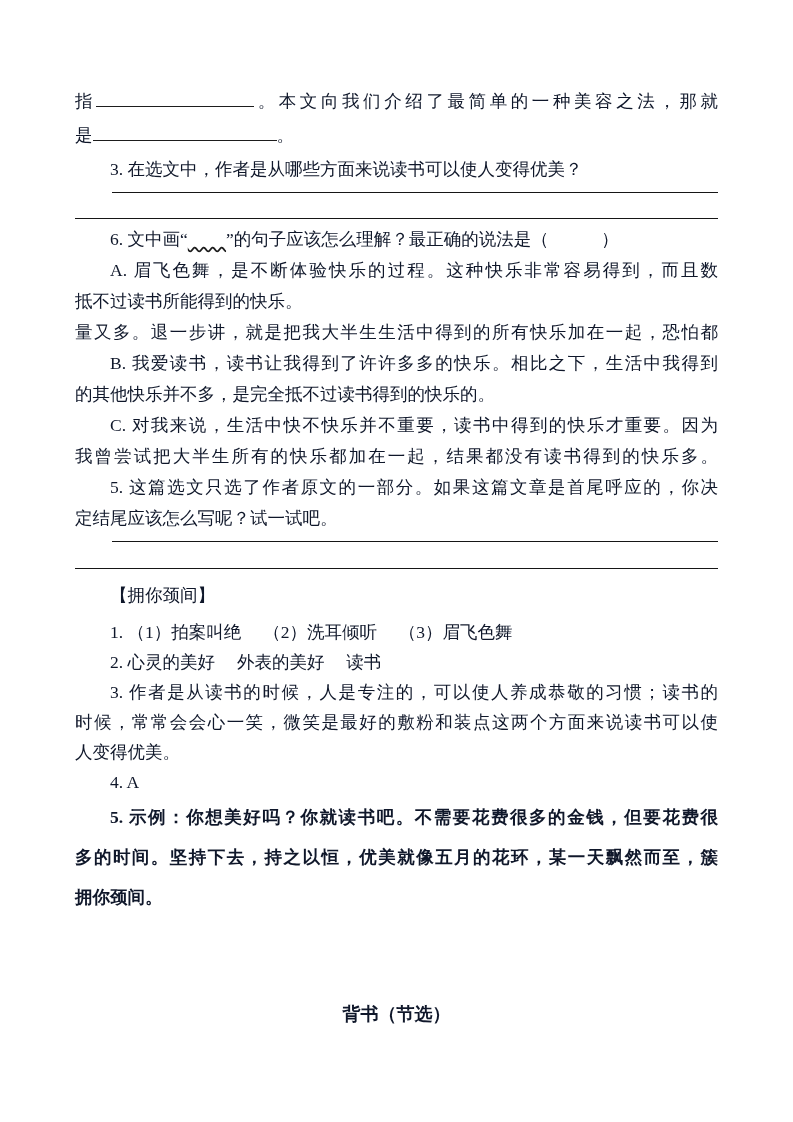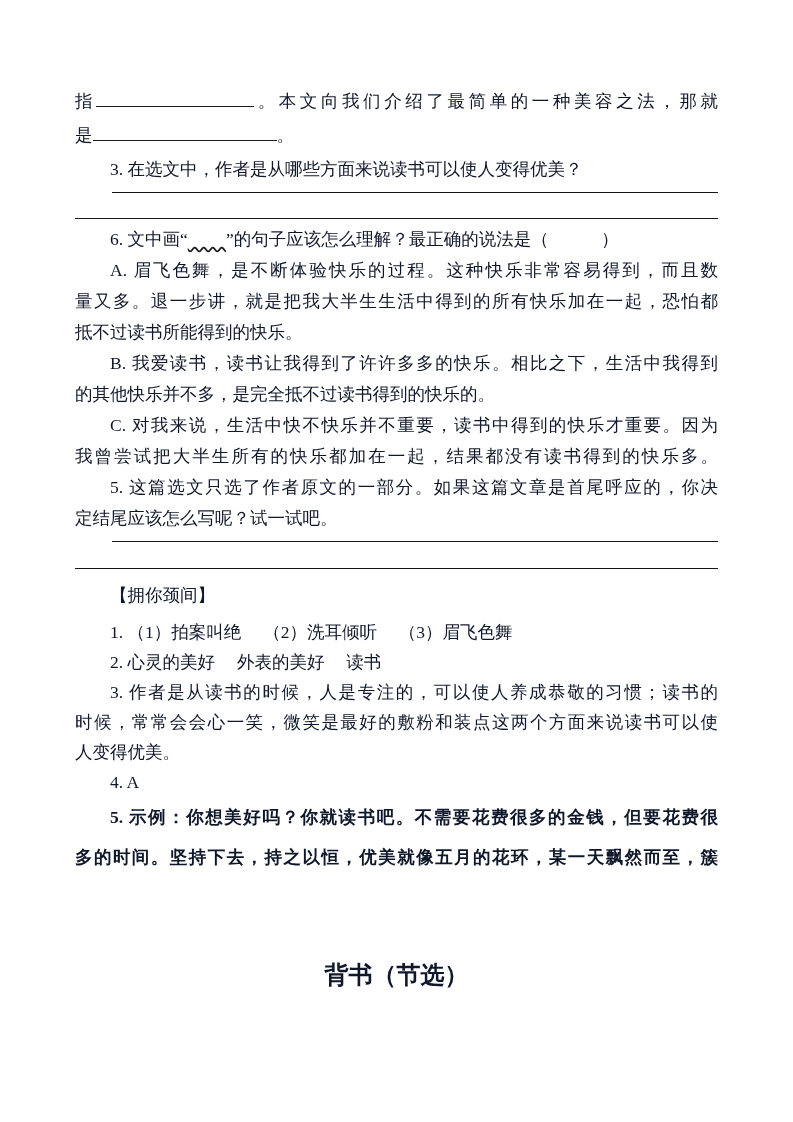--- a/index.html
+++ b/index.html
@@ -31,42 +31,42 @@
   .mt25{margin-top:25px;}
   .mt5{margin-top:5px;}
   .mt7{margin-top:7px;}
   .mt26{margin-top:26px;}
   .mt11{margin-top:11px;}
   .doc-footer-title{
     margin-top:82px;
     line-height:31px;
     text-align:center;
     font-weight:bold;
-    font-size:24px;
+    font-size:18px;
     font-family:"Liberation Sans","DejaVu Sans",sans-serif;
   }
 </style>
 </head>
 <body>
 
 <div class="page">
 
   <div class="ln s1 j"><span>指</span><span class="blank b158"></span><span>。本文向我们介绍了最简单的一种美容之法，那就</span></div>
   <div class="ln s1"><span>是</span><span class="blank b184"></span><span>。</span></div>
 
   <div class="ln s1 ind">3. 在选文中，作者是从哪些方面来说读书可以使人变得优美？</div>
 
   <div class="ansline ind37 mt6"></div>
   <div class="ansline mt25"></div>
 
   <div class="ln s2 ind mt5"><span>6. 文中画“</span><span class="wavy">&nbsp;&nbsp;&nbsp;&nbsp;&nbsp;&nbsp;</span><span>”的句子应该怎么理解？最正确的说法是（　　　）</span></div>
 
   <div class="ln s2 ind j">A. 眉飞色舞，是不断体验快乐的过程。这种快乐非常容易得到，而且数</div>
+  <div class="ln s2">抵不过读书所能得到的快乐。</div>
   <div class="ln s2 j">量又多。退一步讲，就是把我大半生生活中得到的所有快乐加在一起，恐怕都</div>
-  <div class="ln s2">抵不过读书所能得到的快乐。</div>
 
   <div class="ln s2 ind j">B. 我爱读书，读书让我得到了许许多多的快乐。相比之下，生活中我得到</div>
   <div class="ln s2">的其他快乐并不多，是完全抵不过读书得到的快乐的。</div>
 
   <div class="ln s2 ind j">C. 对我来说，生活中快不快乐并不重要，读书中得到的快乐才重要。因为</div>
   <div class="ln s2 j">我曾尝试把大半生所有的快乐都加在一起，结果都没有读书得到的快乐多。</div>
 
   <div class="ln s2 ind j">5. 这篇选文只选了作者原文的一部分。如果这篇文章是首尾呼应的，你决</div>
   <div class="ln s2">定结尾应该怎么写呢？试一试吧。</div>
 
@@ -75,16 +75,17 @@
 
   <div class="ln s3 ind mt11">【拥你颈间】</div>
   <div class="ln s3 ind mt7">1. （1）拍案叫绝　 （2）洗耳倾听　 （3）眉飞色舞</div>
   <div class="ln s3 ind">2. 心灵的美好　 外表的美好　 读书</div>
   <div class="ln s3 ind j">3. 作者是从读书的时候，人是专注的，可以使人养成恭敬的习惯；读书的</div>
   <div class="ln s3 j">时候，常常会会心一笑，微笑是最好的敷粉和装点这两个方面来说读书可以使</div>
   <div class="ln s3">人变得优美。</div>
   <div class="ln s3 ind">4. A</div>
   <div class="ln s4 ind j">5. 示例：你想美好吗？你就读书吧。不需要花费很多的金钱，但要花费很</div>
   <div class="ln s4 j">多的时间。坚持下去，持之以恒，优美就像五月的花环，某一天飘然而至，簇</div>
+  <div class="ln s4">拥你颈间。</div>
 
   <div class="doc-footer-title">背书（节选）</div>
 
 </div>
 
 </body></html>

